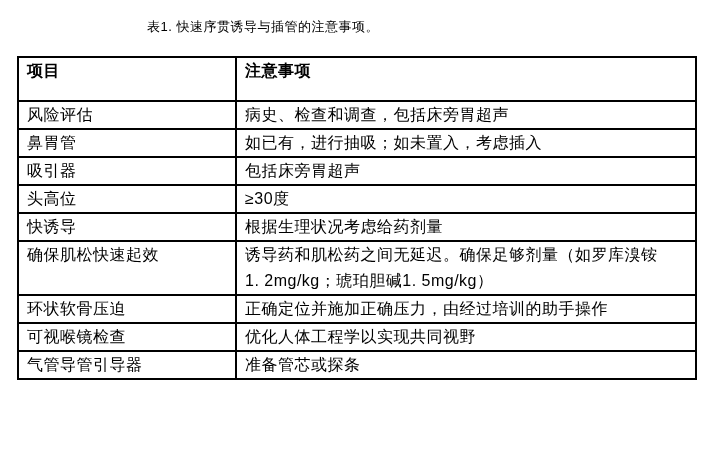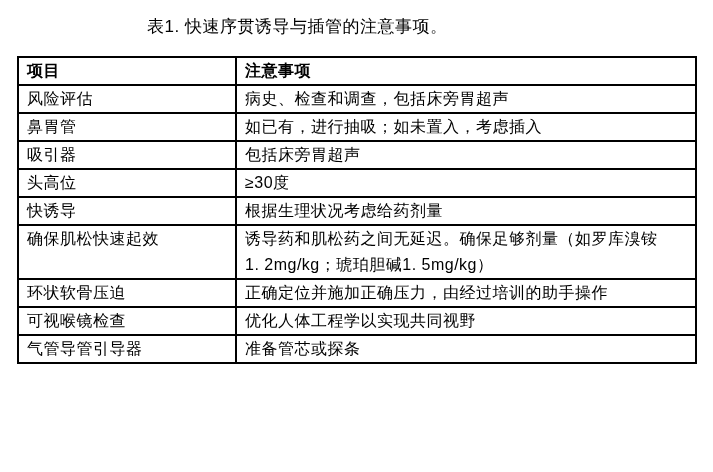--- a/index.html
+++ b/index.html
@@ -9,21 +9,21 @@
   body {
     width: 713px;
     height: 472px;
     background: #ffffff;
     color: #000000;
     font-family: "Liberation Sans", sans-serif;
     overflow: hidden;
   }
   .caption {
     margin: 15px 0 0 147px;
-    font-size: 17px;
+    font-size: 13px;
     line-height: 24px;
     letter-spacing: 0.5px;
   }
   table.rsi {
     border-collapse: collapse;
     table-layout: fixed;
     margin: 17px 0 0 17px;
     width: 678px;
   }
   table.rsi col.c1 { width: 218px; }
@@ -34,21 +34,21 @@
     font-size: 16px;
     line-height: 26px;
     padding: 0 8px;
     text-align: left;
     vertical-align: top;
     white-space: pre-line;
     letter-spacing: 0.5px;
     overflow: hidden;
   }
   table.rsi tr { height: 27px; }
-  table.rsi tr.head { height: 28px; }
+  table.rsi tr.head { height: 44px; }
   table.rsi th { font-weight: bold; }
 </style>
 </head>
 <body>
 
 <div class="caption">表1. 快速序贯诱导与插管的注意事项。</div>
 
 <table class="rsi">
   <colgroup>
     <col class="c1">

